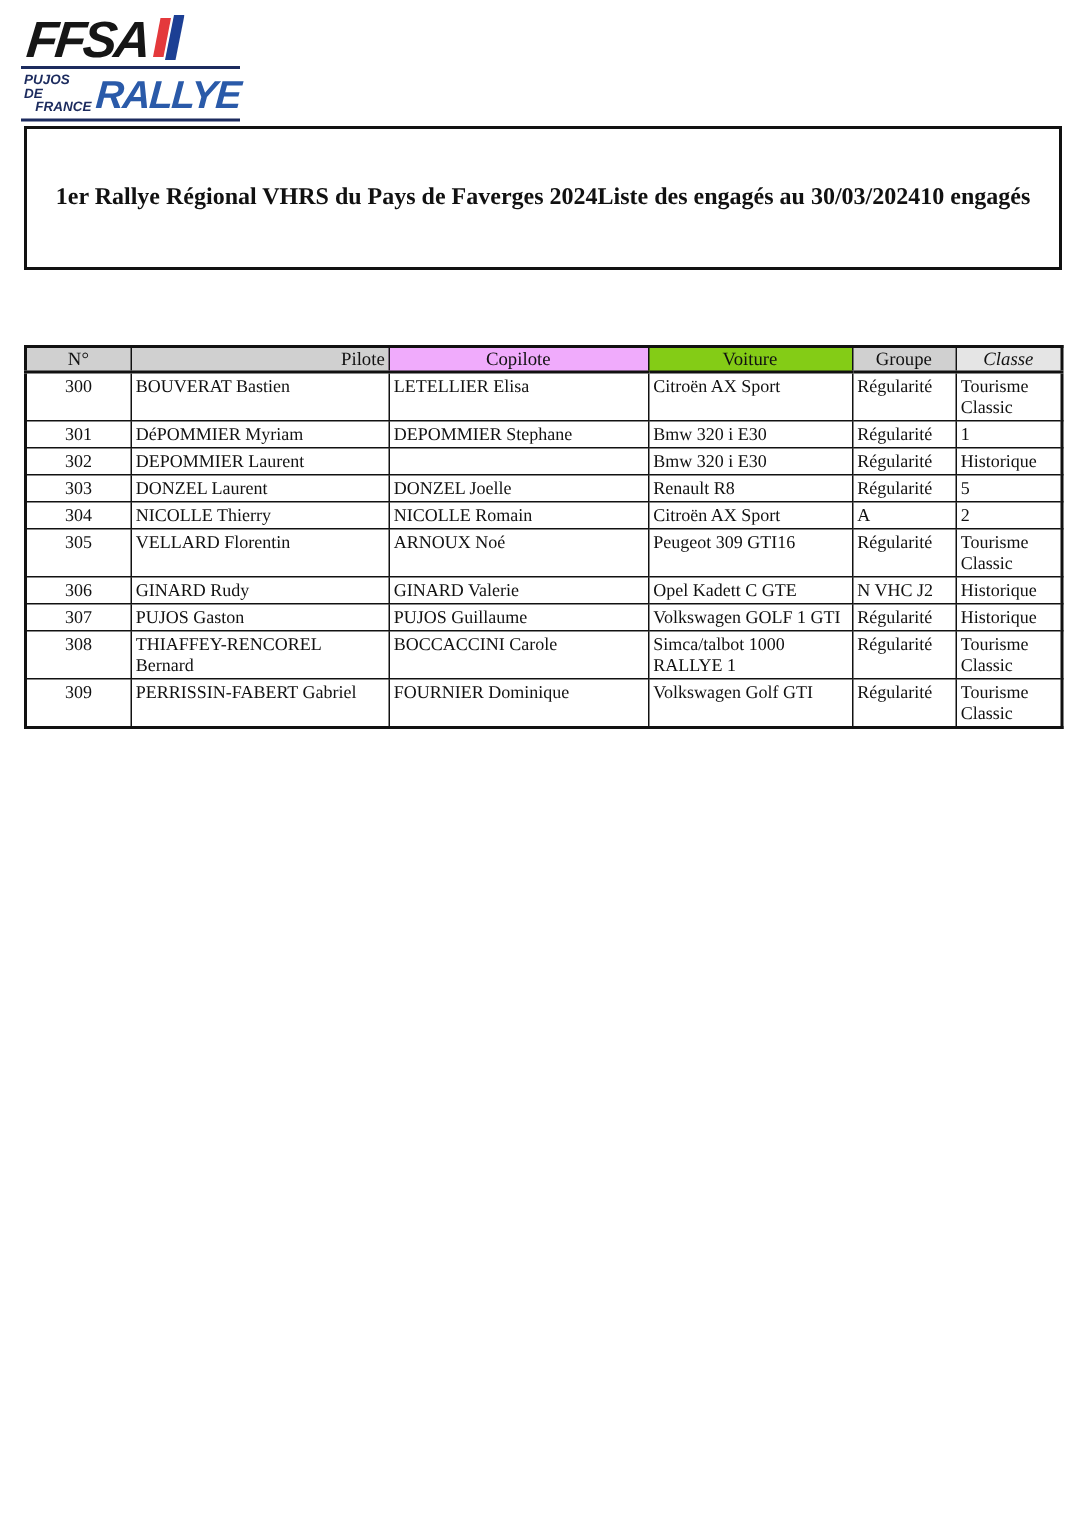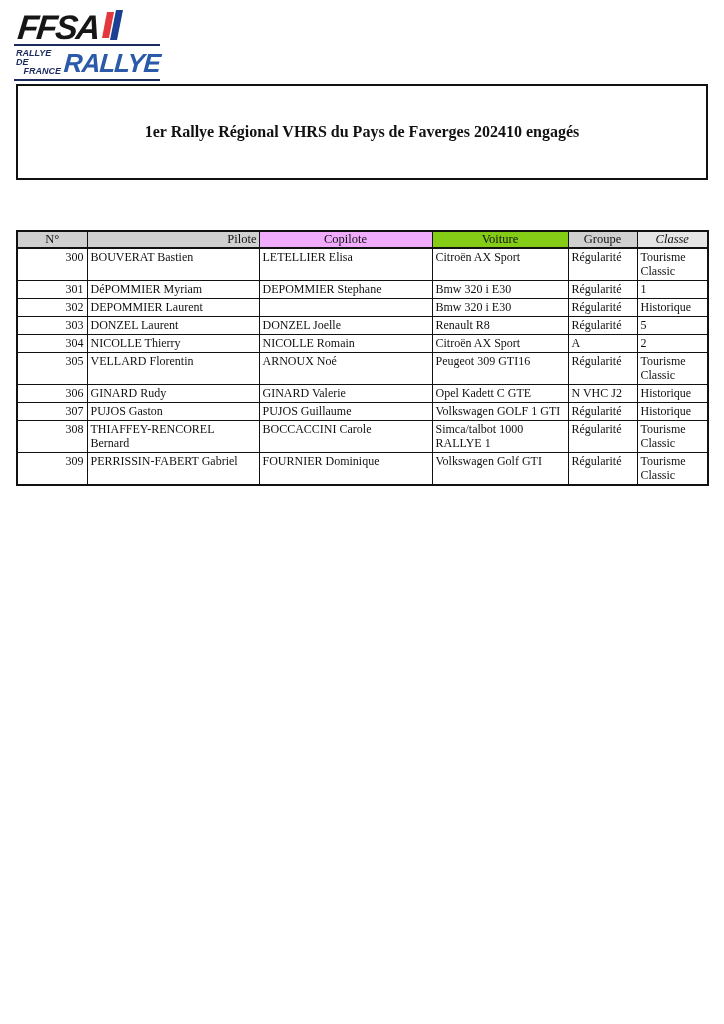--- a/index.html
+++ b/index.html
@@ -117,48 +117,49 @@
   }
   table.entries td {
     border: 1px solid #111111;
     padding: 1px 3px 2px 3px;
     vertical-align: top;
     line-height: 14px;
     height: 15px;
     overflow: hidden;
     word-wrap: break-word;
   }
-  table.entries td.num { text-align: right; }
+  table.entries td.num { text-align: center; }
 </style>
 </head>
 <body>
 
 <div class="page">
 
   <div class="logo">
     <div class="logo-top">
       <span class="ffsa-text">FFSA</span>
       <svg class="flag-mark" width="22" height="30" viewBox="0 0 22 30">
         <path d="M6 2 L13 2 L8 28 L1 28 Z" fill="#e4393c"></path>
         <path d="M15 0 L22 0 L16 30 L9 30 Z" fill="#1c3f94"></path>
       </svg>
     </div>
     <div class="logo-rule"></div>
     <div class="logo-bottom">
       <span class="coupe-block">
-        <span>RALLYE DE</span>
+        <span>PUJOS DE</span>
         <span>FRANCE</span>
       </span>
       <span class="rallye-text">RALLYE</span>
     </div>
     <div class="logo-rule bottom"></div>
   </div>
 
   <div class="title-box">
     <div>1er Rallye Régional VHRS du Pays de Faverges 2024</div>
+    <div>Liste des engagés au 30/03/2024</div>
     <div>10 engagés</div>
   </div>
 
   <table class="entries">
     <colgroup>
       <col style="width:70px">
       <col style="width:172px">
       <col style="width:173px">
       <col style="width:136px">
       <col style="width:69px">

